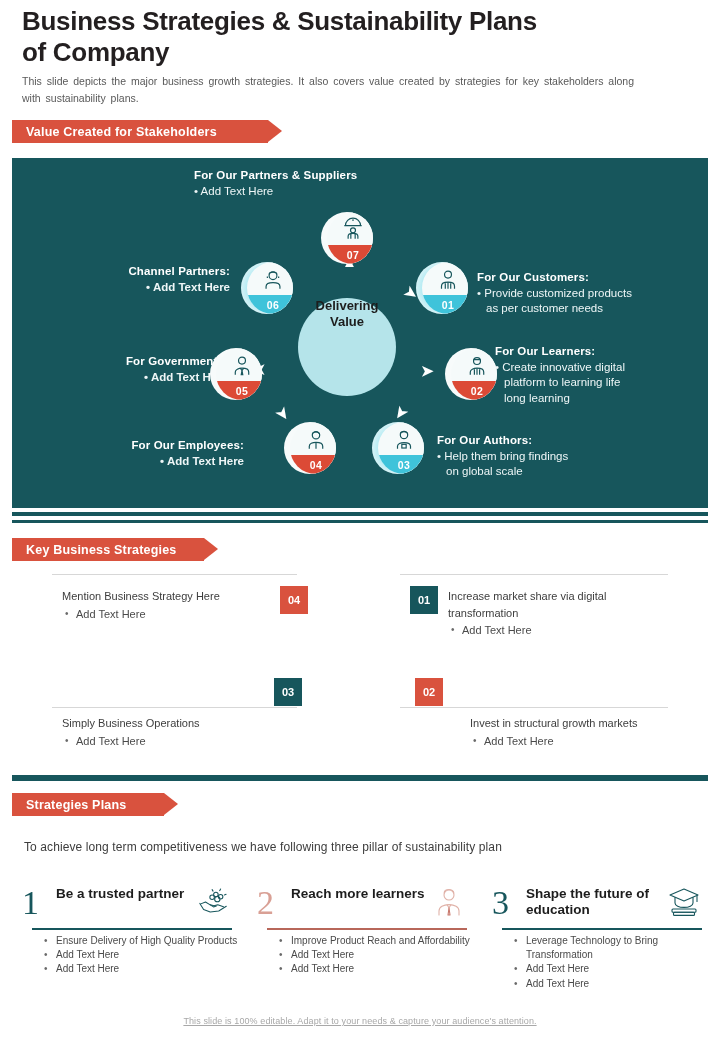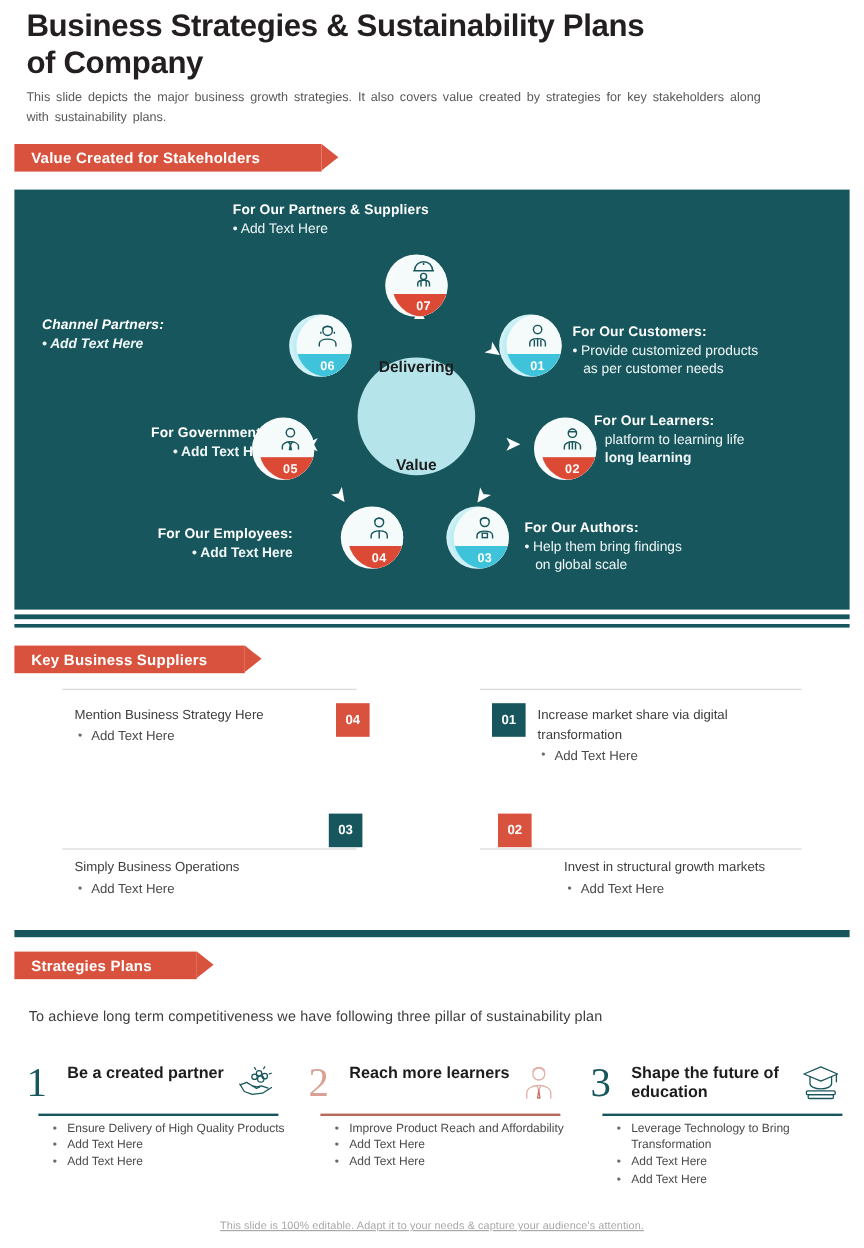--- a/index.html
+++ b/index.html
@@ -66,21 +66,21 @@
   }
   .tlabel.bold .tb{font-weight:bold;}
   .tlabel.right{text-align:left;}
   .tlabel.cright{text-align:left;}
 
   
   .center-circle{
     position:absolute;
     left:296px;top:310px;width:98px;height:98px;border-radius:50%;
     background:#b5e4ea;
-    display:flex;align-items:center;justify-content:space-between;
+    display:flex;align-items:center;justify-content:flex-start;
     flex-direction:column;
     color:#1d1d1d;font-weight:bold;font-size:13px;line-height:1.25;
     text-align:center;
   }
 
   
   .node{
     position:absolute;width:52px;height:52px;border-radius:50%;
     overflow:hidden;background:#f7fbfb;
   }
@@ -184,41 +184,42 @@
     </div>
 
     <div class="tlabel right" style="left:465px;top:112px;width:230px;">
       <div class="th">For Our Customers:</div>
       <div class="tb">• <span>Provide customized products</span></div>
       <div class="tb" style="padding-left:9px;">as per customer needs</div>
     </div>
 
     <div class="tlabel right" style="left:483px;top:186px;width:215px;">
       <div class="th">For Our Learners:</div>
+      <div class="tb">• <span>Create innovative digital</span></div>
       <div class="tb" style="padding-left:9px;">platform to learning life</div>
-      <div class="tb" style="padding-left:9px;font-weight:bold;">long learning</div>
+      <div class="tb" style="padding-left:9px;">long learning</div>
     </div>
 
     <div class="tlabel right" style="left:425px;top:275px;width:230px;">
       <div class="th">For Our Authors:</div>
       <div class="tb">• <span>Help them bring findings</span></div>
       <div class="tb" style="padding-left:9px;">on global scale</div>
     </div>
 
     <div class="tlabel bold" style="left:52px;top:280px;width:180px;text-align:right;">
       <div class="th">For Our Employees:</div>
       <div class="tb">• <span>Add Text Here</span></div>
     </div>
 
     <div class="tlabel bold" style="left:36px;top:196px;width:180px;text-align:right;">
       <div class="th">For Governments:</div>
       <div class="tb">• <span>Add Text Here</span></div>
     </div>
 
-    <div class="tlabel bold" style="left:23px;top:106px;width:180px;font-style:italic;">
+    <div class="tlabel bold" style="left:38px;top:106px;width:180px;text-align:right;">
       <div class="th">Channel Partners:</div>
       <div class="tb">• <span>Add Text Here</span></div>
     </div>
 
     <div class="center-circle" style="left:286px;top:140px;">
       <span>Delivering</span>
       <span>Value</span>
     </div>
 
     <div class="arrow" style="left:330px;top:96px;">▲</div>
@@ -334,21 +335,21 @@
         <div class="foot">03</div>
       </div>
     </div>
 
   </div>
 
   <div class="divider-teal" style="left:12px;top:512px;width:696px;height:4px;"></div>
   <div class="divider-teal" style="left:12px;top:520px;width:696px;height:3px;"></div>
 
   <div class="ribbon" style="left:12px;top:538px;width:192px;">
-    <span>Key Business Suppliers</span>
+    <span>Key Business Strategies</span>
   </div>
 
   <div class="kbs">
 
     <div class="hr" style="left:52px;top:14px;width:245px;"></div>
     <div class="hr" style="left:400px;top:14px;width:268px;"></div>
 
     <div class="hr" style="left:52px;top:147px;width:245px;"></div>
     <div class="hr" style="left:400px;top:147px;width:268px;"></div>
 
@@ -399,21 +400,21 @@
   <div class="ribbon" style="left:12px;top:793px;width:152px;">
     <span>Strategies Plans</span>
   </div>
 
   <div class="sust-intro">To achieve long term competitiveness we have following three pillar of sustainability plan</div>
 
   <div class="pillars">
 
     <div class="pillar" style="left:10px;">
       <div class="num" style="color:#17565c;">1</div>
-      <div class="head">Be a created partner</div>
+      <div class="head">Be a trusted partner</div>
       <div class="picon">
         <svg width="34" height="32" viewBox="0 0 36 32" fill="none" stroke="#17565c" stroke-width="1.1" stroke-linecap="round" stroke-linejoin="round">
           <circle cx="20" cy="8" r="2.4"></circle>
             <circle cx="25" cy="10.5" r="2.4"></circle>
             <circle cx="16" cy="11" r="2.4"></circle>
           <circle cx="21.5" cy="13" r="2.8"></circle>
           <path d="M17 4.5l-1-1.6M24 4l1-1.8M29 8.5l1.8-.6"></path>
           <path d="M4 18l5-2 5 3 4 1 4-1 6 2"></path>
           <path d="M14 19l3.5 2.2 3-1"></path>
           <path d="M3 17.5l4 6.5 7 2.5 9-1 8-5"></path>

